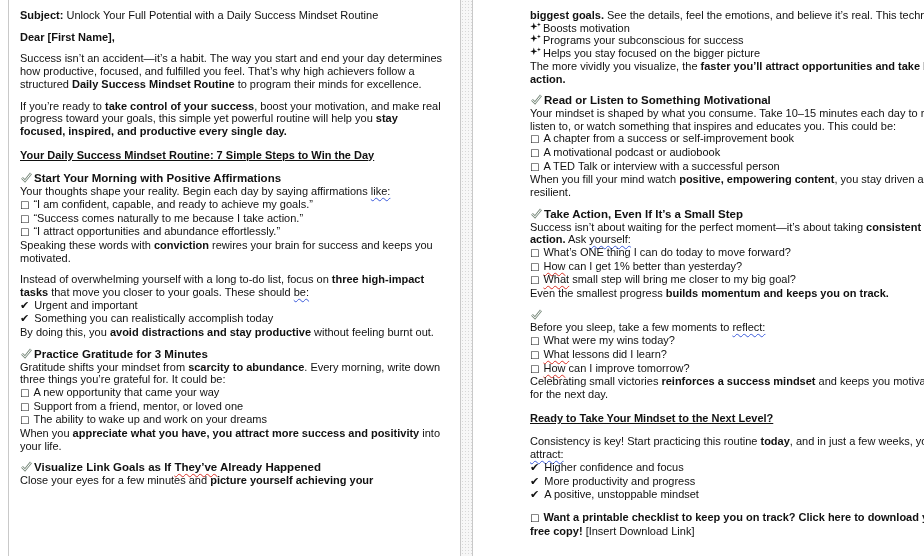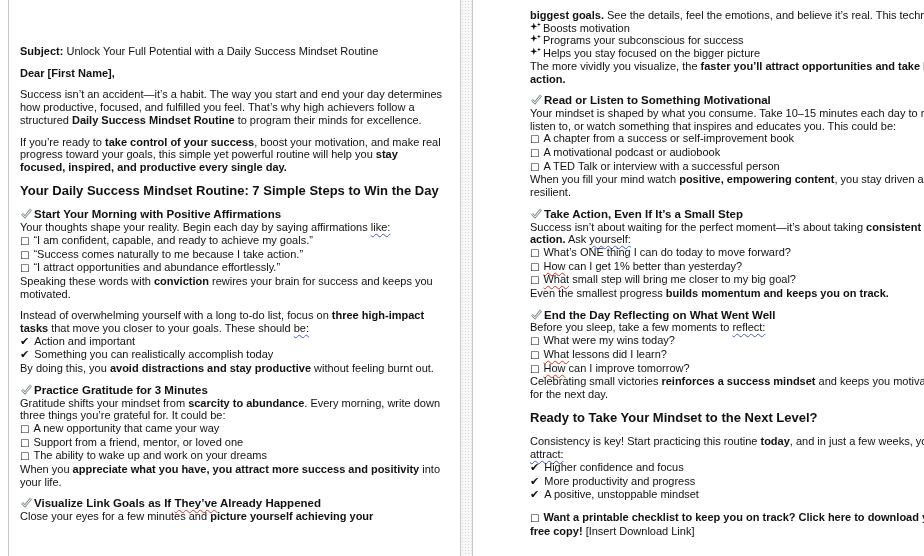--- a/index.html
+++ b/index.html
@@ -13,26 +13,26 @@
   .edge.left-page-edge{left:8px;}
   .pagegap{
     position:absolute;top:0;bottom:0;left:460px;width:13px;box-sizing:border-box;
     background-color:var(--gap-bg,#f7f7f7);
     background-image:radial-gradient(var(--gap-dot-color,#d8d8d8) 0.8px, transparent 0.9px);
     background-size:3px 3px;
     border-left:1px solid var(--page-line-color,#c9c9c9);
     border-right:1px solid var(--page-line-color,#c9c9c9);
   }
   .col{position:absolute;top:0;width:425px;padding-top:9px;font-size:11px;line-height:12.7px;}
-  .col.left{left:20px;margin-top:36px;}
+  .col.left{left:20px;}
   .col.right{left:530px;}
   .blk{margin:0;}
   .gap{height:9px;}
   .b{font-weight:bold;}
-  .h2{font-size:13px;line-height:16.8px;}
+  .h2{font-size:11px;line-height:16.8px;text-decoration:underline;}
   .step{font-size:11.5px;}
   .icon{display:inline-block;}
   .icon.check-outline-icon{margin-right:1px;}
   .icon.check-outline-icon svg{vertical-align:-1px;}
   .icon.sparkles-icon{margin-right:2px;}
   .icon.sparkles-icon svg{vertical-align:-1px;}
   .icon.checkbox-icon{margin-right:4px;font-family:"DejaVu Sans",sans-serif;font-size:10px;}
   .icon.checkmark-icon{margin-right:5px;font-family:"DejaVu Sans",sans-serif;font-size:11px;}
   .sq-red{text-decoration:underline;text-decoration-style:wavy;
     text-decoration-color:var(--squiggle-red,#d93025);text-decoration-thickness:1px;text-underline-offset:2px;}
@@ -60,21 +60,21 @@
             <path d="M2 5.8 L5 8.9 L11 1.4" fill="none" stroke="var(--check-icon-color,#7f8f82)" stroke-width="2.6"></path>
             <path d="M2 5.8 L5 8.9 L11 1.4" fill="none" stroke="#ffffff" stroke-width="1"></path>
           </svg></span><span class="b">Start Your Morning with Positive Affirmations</span></div>
       <div class="blk para"><span>Your thoughts shape your reality. Begin each day by saying affirmations </span><span class="sq-blue">like:</span></div>
       <div class="blk item"><span class="icon checkbox-icon">□</span><span>“I am confident, capable, and ready to achieve my goals.”</span></div>
       <div class="blk item"><span class="icon checkbox-icon">□</span><span>“Success comes naturally to me because I take action.”</span></div>
       <div class="blk item"><span class="icon checkbox-icon">□</span><span>“I attract opportunities and abundance effortlessly.”</span></div>
       <div class="blk para"><span>Speaking these words with </span><span class="b">conviction</span><span> rewires your brain for success and keeps you motivated.</span></div>
       <div class="gap"></div>
       <div class="blk para"><span>Instead of overwhelming yourself with a long to-do list, focus on </span><span class="b">three high-impact tasks</span><span> that move you closer to your goals. These should </span><span class="sq-blue">be:</span></div>
-      <div class="blk item"><span class="icon checkmark-icon">✔</span><span>Action and important</span></div>
+      <div class="blk item"><span class="icon checkmark-icon">✔</span><span>Urgent and important</span></div>
       <div class="blk item"><span class="icon checkmark-icon">✔</span><span>Something you can realistically accomplish today</span></div>
       <div class="blk para"><span>By doing this, you </span><span class="b">avoid distractions and stay productive</span><span> without feeling burnt out.</span></div>
       <div class="gap"></div>
       <div class="blk step"><span class="icon check-outline-icon"><svg width="13" height="11" viewBox="0 0 13 11">
             <path d="M2 5.8 L5 8.9 L11 1.4" fill="none" stroke="var(--check-icon-color,#7f8f82)" stroke-width="2.6"></path>
             <path d="M2 5.8 L5 8.9 L11 1.4" fill="none" stroke="#ffffff" stroke-width="1"></path>
           </svg></span><span class="b">Practice Gratitude for 3 Minutes</span></div>
       <div class="blk para"><span>Gratitude shifts your mindset from </span><span class="b">scarcity to abundance</span><span>. Every morning, write down three things you’re grateful for. It could be:</span></div>
       <div class="blk item"><span class="icon checkbox-icon">□</span><span>A new opportunity that came your way</span></div>
       <div class="blk item"><span class="icon checkbox-icon">□</span><span>Support from a friend, mentor, or loved one</span></div>
@@ -119,21 +119,21 @@
           </svg></span><span class="b">Take Action, Even If It’s a Small Step</span></div>
       <div class="blk para"><span>Success isn’t about waiting for the perfect moment—it’s about taking </span><span class="b">consistent daily action.</span><span> Ask </span><span class="sq-blue">yourself:</span></div>
       <div class="blk item"><span class="icon checkbox-icon">□</span><span>What’s ONE thing I can do today to move forward?</span></div>
       <div class="blk item"><span class="icon checkbox-icon">□</span><span class="sq-red">How</span><span> can I get 1% better than yesterday?</span></div>
       <div class="blk item"><span class="icon checkbox-icon">□</span><span class="sq-red">What</span><span> small step will bring me closer to my big goal?</span></div>
       <div class="blk para"><span>Even the smallest progress </span><span class="b">builds momentum and keeps you on track.</span></div>
       <div class="gap"></div>
       <div class="blk step"><span class="icon check-outline-icon"><svg width="13" height="11" viewBox="0 0 13 11">
             <path d="M2 5.8 L5 8.9 L11 1.4" fill="none" stroke="var(--check-icon-color,#7f8f82)" stroke-width="2.6"></path>
             <path d="M2 5.8 L5 8.9 L11 1.4" fill="none" stroke="#ffffff" stroke-width="1"></path>
-          </svg></span><span class="b">End the Day Reflecting on What Went Well</span></div>
+          </svg></span></div>
       <div class="blk para"><span>Before you sleep, take a few moments to </span><span class="sq-blue">reflect:</span></div>
       <div class="blk item"><span class="icon checkbox-icon">□</span><span>What were my wins today?</span></div>
       <div class="blk item"><span class="icon checkbox-icon">□</span><span class="sq-red">What</span><span> lessons did I learn?</span></div>
       <div class="blk item"><span class="icon checkbox-icon">□</span><span class="sq-red">How</span><span> can I improve tomorrow?</span></div>
       <div class="blk para"><span>Celebrating small victories </span><span class="b">reinforces a success mindset</span><span> and keeps you motivated for the next day.</span></div>
       <div class="gap"></div>
       <div class="blk h2"><span class="b">Ready to Take Your Mindset to the Next Level?</span></div>
       <div class="gap"></div>
       <div class="blk para"><span>Consistency is key! Start practicing this routine </span><span class="b">today</span><span>, and in just a few weeks, you’ll </span><span class="sq-blue">attract:</span></div>
       <div class="blk item"><span class="icon checkmark-icon">✔</span><span>Higher confidence and focus</span></div>

